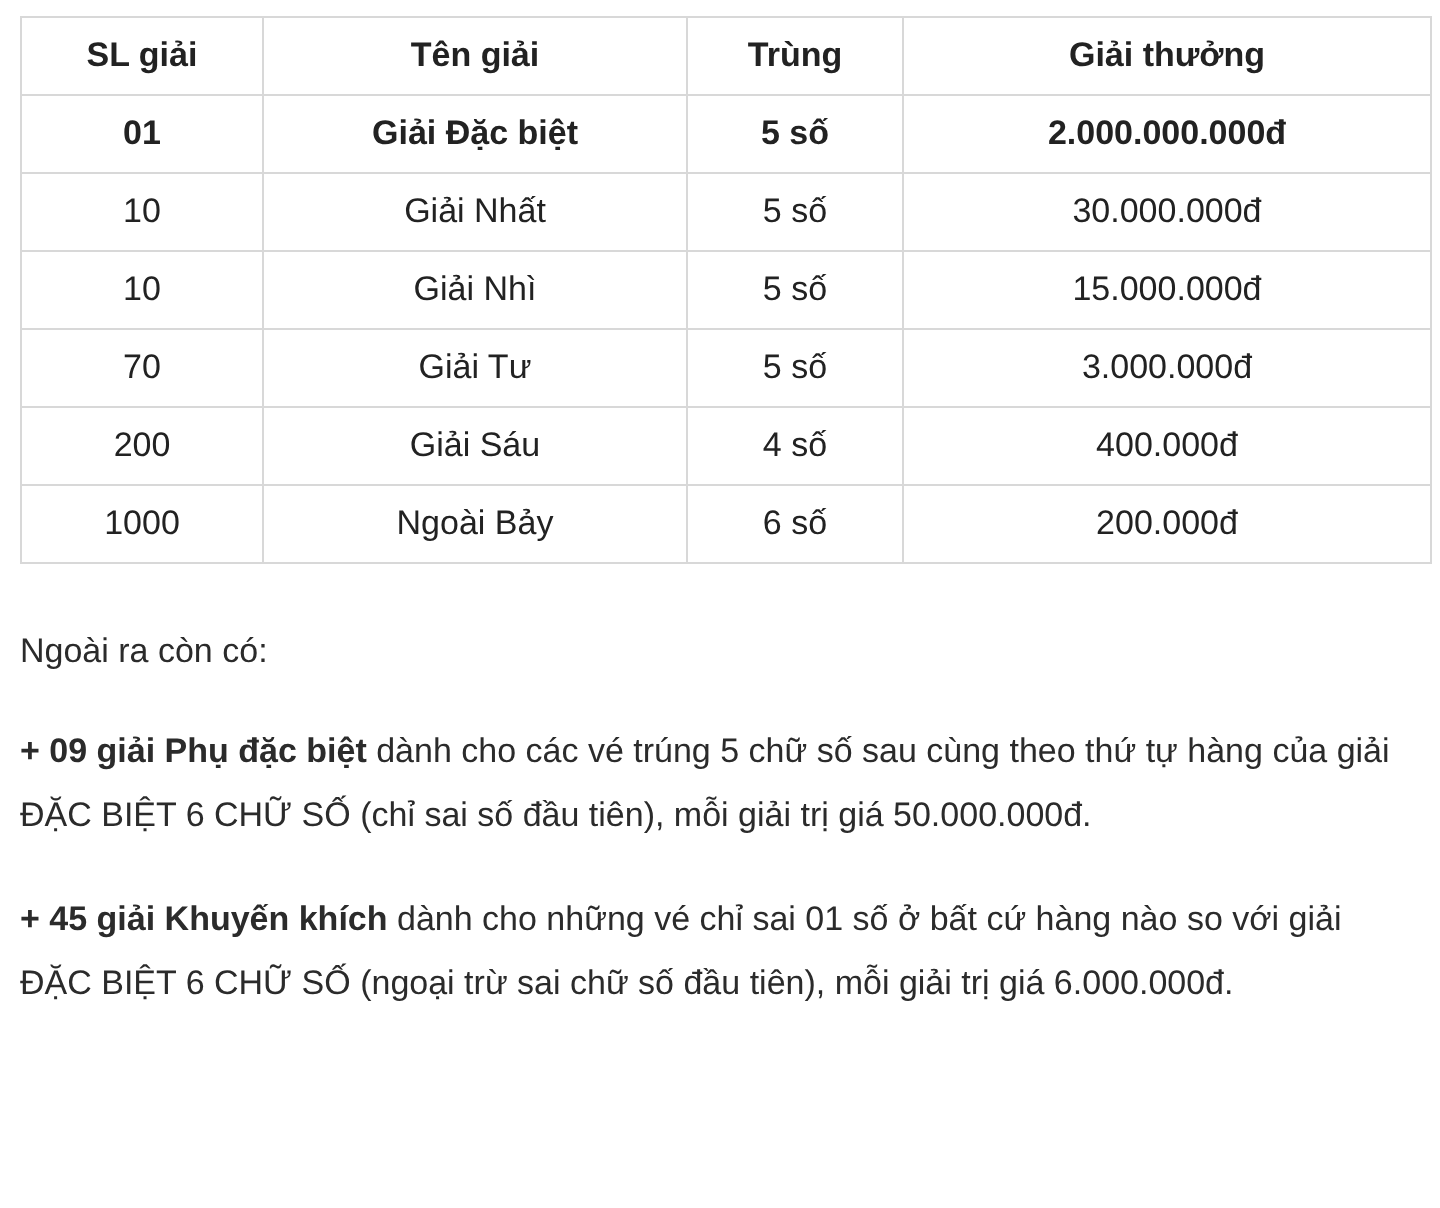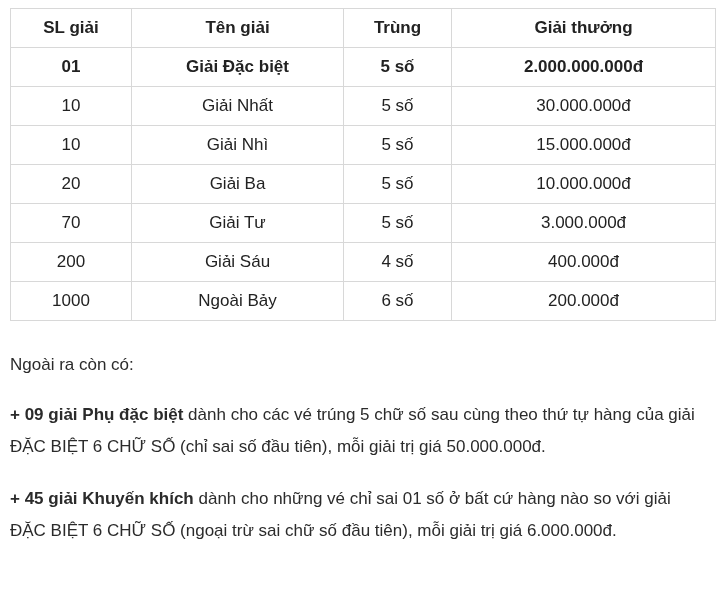--- a/index.html
+++ b/index.html
@@ -98,26 +98,20 @@
         <td>5 số</td>
         <td>30.000.000đ</td>
       </tr>
       <tr>
         <td>10</td>
         <td>Giải Nhì</td>
         <td>5 số</td>
         <td>15.000.000đ</td>
       </tr>
       <tr>
-        <td>20</td>
-        <td>Giải Ba</td>
-        <td>5 số</td>
-        <td>10.000.000đ</td>
-      </tr>
-      <tr>
         <td>70</td>
         <td>Giải Tư</td>
         <td>5 số</td>
         <td>3.000.000đ</td>
       </tr>
       <tr>
         <td>200</td>
         <td>Giải Sáu</td>
         <td>4 số</td>
         <td>400.000đ</td>

